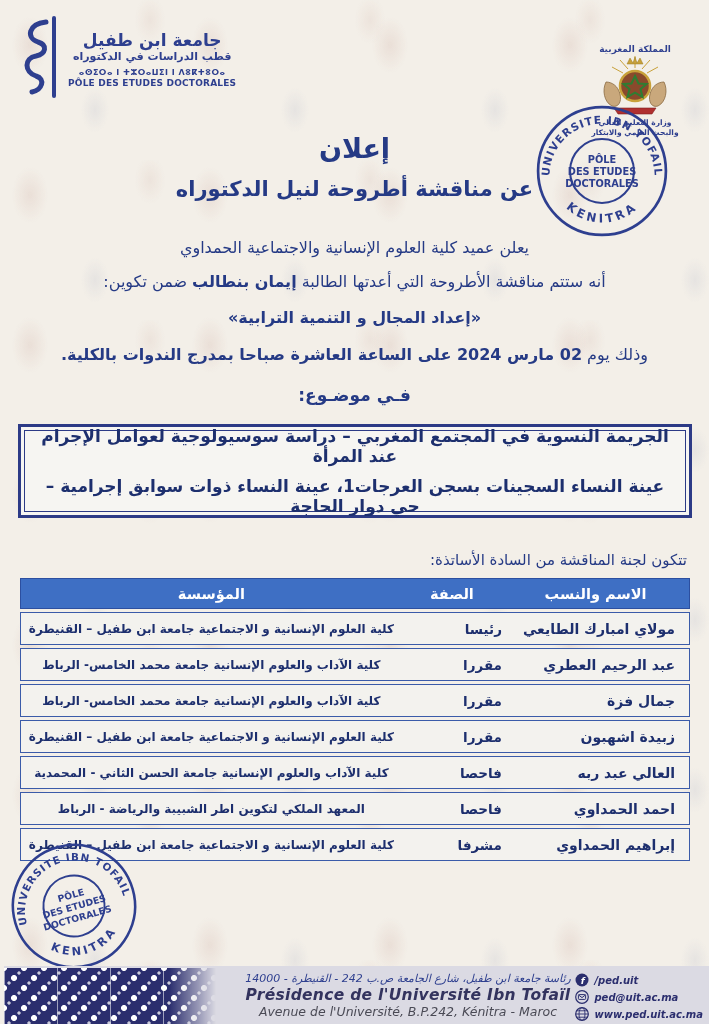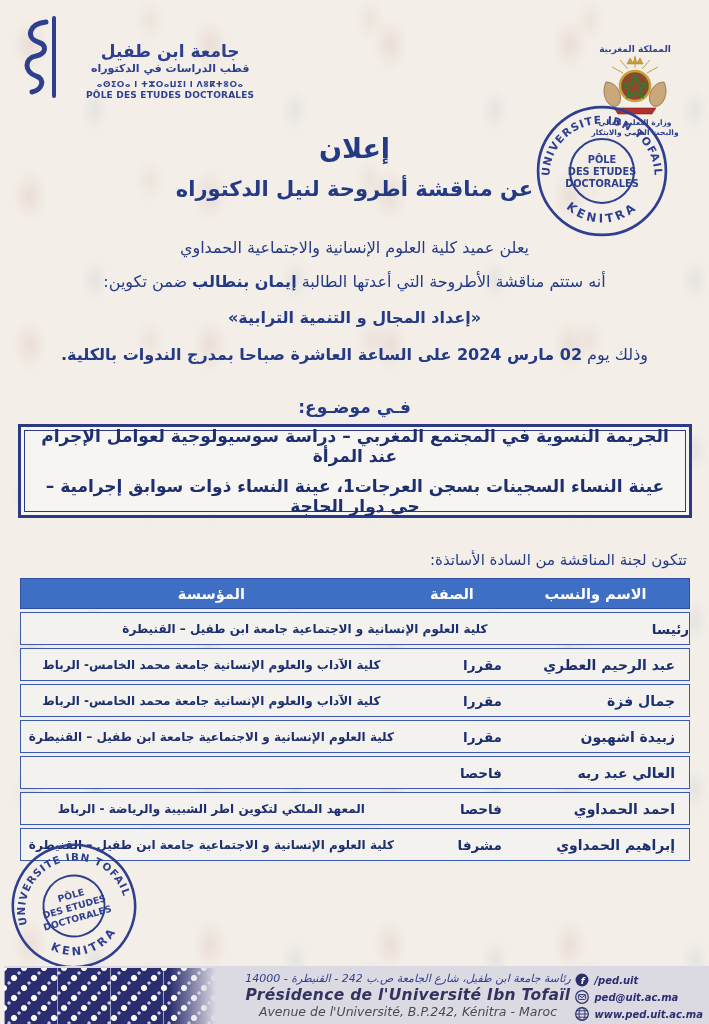--- a/index.html
+++ b/index.html
@@ -11,21 +11,21 @@
       radial-gradient(ellipse 26px 40px at 30px 45px, rgba(214,186,176,.30), rgba(214,186,176,0) 70%),
       radial-gradient(ellipse 20px 32px at 95px 110px, rgba(196,198,208,.28), rgba(196,198,208,0) 70%),
       radial-gradient(ellipse 22px 34px at 150px 20px, rgba(214,186,176,.22), rgba(214,186,176,0) 70%);
     background-size:180px 150px, 200px 170px, 220px 160px;
     color:#253a85;
   }
   .ar { direction:rtl; unicode-bidi:embed; }
   .center { text-align:center; }
 
   
-  .logo-left { position:absolute; top:14px; left:16px; width:210px; display:flex; gap:24px; align-items:flex-end; }
+  .logo-left { position:absolute; top:14px; left:16px; width:210px; display:flex; gap:6px; align-items:center; }
   .logo-mark { flex:0 0 46px; }
   .logo-text { display:flex; flex-direction:column; align-items:center; text-align:center; color:#2e3f8f; padding-top:4px; }
   .logo-ar1 { font-size:17px; font-weight:bold; line-height:1.2; }
   .logo-ar2 { font-size:11px; font-weight:bold; line-height:1.3; }
   .logo-tif { font-size:8px; font-weight:bold; letter-spacing:.5px; margin-top:4px; }
   .logo-fr  { font-size:9px; font-weight:bold; letter-spacing:.2px; margin-top:1px; white-space:nowrap; }
 
   
   .ministry { position:absolute; top:8px; right:14px; width:120px; display:flex; flex-direction:column; align-items:center; color:#2e3f8f;margin-top:36px; }
   .ministry .kingdom { font-size:9px; font-weight:bold; }
@@ -35,21 +35,21 @@
   .stamp { position:absolute; }
   .stamp svg { display:block; }
   .stamp-top { top:104px; right:40px; width:134px; height:134px; }
   .stamp-bottom { top:842px; left:10px; width:128px; height:128px; transform:rotate(-16deg); }
 
   
   .h-title { position:absolute; top:133px; left:0; right:0; font-size:27px; font-weight:bold; }
   .h-sub   { position:absolute; top:177px; left:0; right:0; font-size:21px; font-weight:bold; }
   .bline   { position:absolute; left:30px; right:30px; font-size:16px; }
   .b1 { top:238px; } .b2 { top:272px; } .b3 { top:308px; font-weight:bold; }
-  .b4 { top:345px; } .b5 { top:385px; font-weight:bold; font-size:17px; letter-spacing:.5px;margin-top:12px; }
+  .b4 { top:345px; } .b5 { top:385px; font-weight:bold; font-size:17px; letter-spacing:.5px; }
 
   
   .thesis-box {
     position:absolute; top:424px; left:18px; right:17px; height:94px;
     background:#f6f5f2; border:3px solid #2c3a86;
     box-shadow: inset 0 0 0 3px #f6f5f2, inset 0 0 0 4px #2c3a86;
     display:flex; flex-direction:column; justify-content:center; gap:10px;
     font-size:17px; font-weight:bold; text-align:center; color:#1d2f6e; padding:6px 14px;
   }
 
@@ -164,20 +164,21 @@
   <div class="committee-intro ar">تتكون لجنة المناقشة من السادة الأساتذة:</div>
 
   <div class="ctable">
     <div class="thead">
       <div class="col-name">الاسم والنسب</div>
       <div class="col-role">الصفة</div>
       <div class="col-inst">المؤسسة</div>
     </div>
     <div id="tbody">
         <div class="trow ar">
+          <div class="col-name">مولاي امبارك الطايعي</div>
           <div class="col-role">رئيسا</div>
           <div class="col-inst">كلية العلوم الإنسانية و الاجتماعية جامعة ابن طفيل – القنيطرة</div>
         </div>
         <div class="trow ar">
           <div class="col-name">عبد الرحيم العطري</div>
           <div class="col-role">مقررا</div>
           <div class="col-inst">كلية الآداب والعلوم الإنسانية جامعة محمد الخامس- الرباط</div>
         </div>
         <div class="trow ar">
           <div class="col-name">جمال فزة</div>
@@ -185,20 +186,21 @@
           <div class="col-inst">كلية الآداب والعلوم الإنسانية جامعة محمد الخامس- الرباط</div>
         </div>
         <div class="trow ar">
           <div class="col-name">زبيدة اشهبون</div>
           <div class="col-role">مقررا</div>
           <div class="col-inst">كلية العلوم الإنسانية و الاجتماعية جامعة ابن طفيل – القنيطرة</div>
         </div>
         <div class="trow ar">
           <div class="col-name">العالي عبد ربه</div>
           <div class="col-role">فاحصا</div>
+          <div class="col-inst">كلية الآداب والعلوم الإنسانية جامعة  الحسن الثاني - المحمدية</div>
         </div>
         <div class="trow ar">
           <div class="col-name">احمد الحمداوي</div>
           <div class="col-role">فاحصا</div>
           <div class="col-inst">المعهد الملكي لتكوين اطر الشبيبة والرياضة - الرباط</div>
         </div>
         <div class="trow ar">
           <div class="col-name">إبراهيم الحمداوي</div>
           <div class="col-role">مشرفا</div>
           <div class="col-inst">كلية العلوم الإنسانية و الاجتماعية جامعة ابن طفيل – القنيطرة</div>

